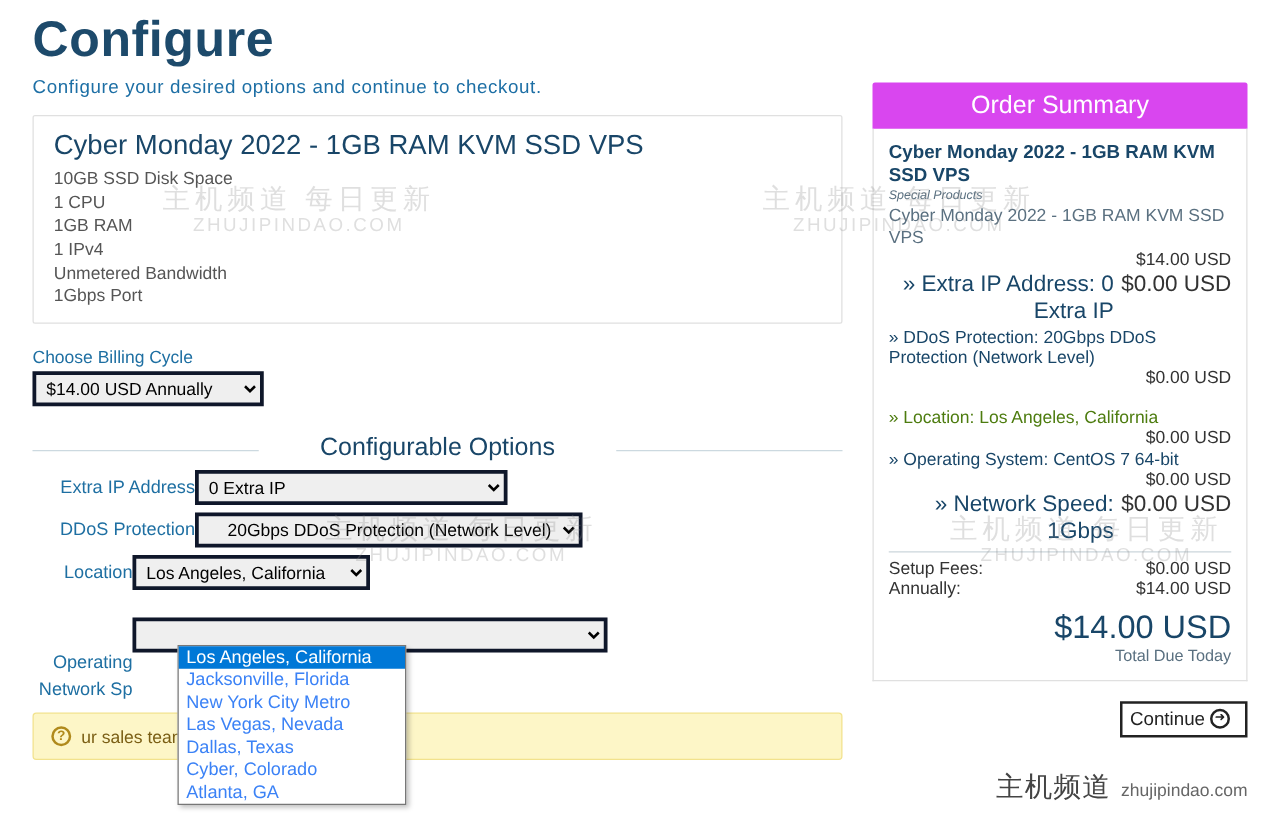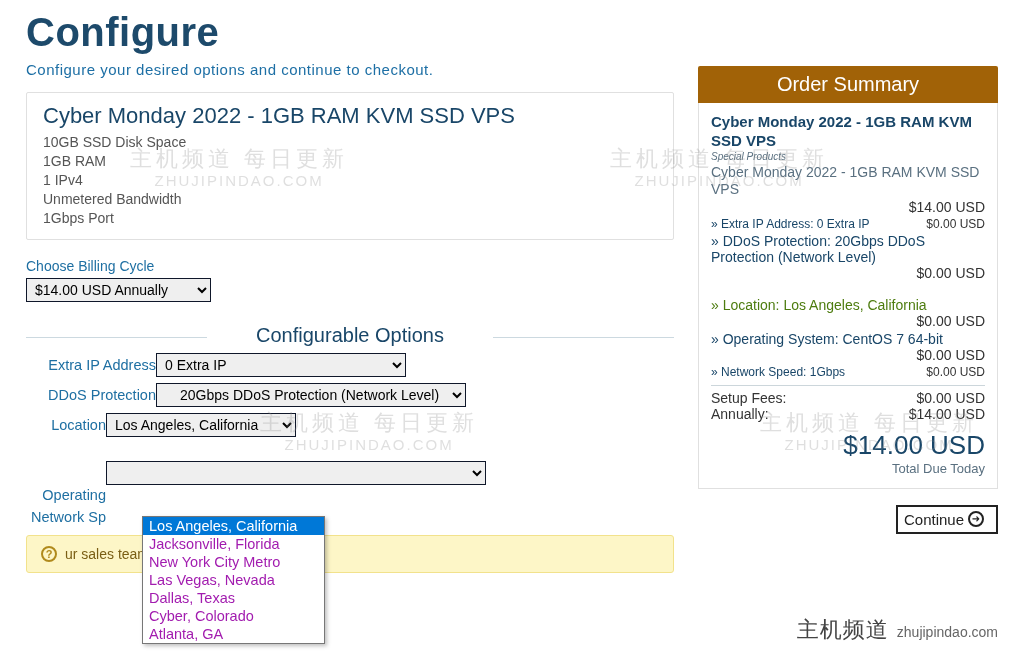--- a/index.html
+++ b/index.html
@@ -53,21 +53,21 @@
   }
 
   .billing-label {
     font-size: 14px;
     color: #1e6fa2;
     margin-bottom: 4px;
   }
   select {
     font-size: 14px;
     padding: 2px 4px;
-    border: 1px solid #0f172a;
+    border: 3px solid #0f172a;
     background: #efefef;
     font-family: Arial, sans-serif;
   }
   .billing-select { width: 185px; }
 
   .section-header {
     text-align: center;
     font-size: 20px;
     color: #194668;
     margin: 22px 0 4px 0;
@@ -134,31 +134,31 @@
     width: 183px;
     background: #fff;
     border: 1px solid #777;
     box-shadow: 2px 2px 4px rgba(0,0,0,0.25);
     z-index: 50;
     font-size: 14.5px;
     font-family: Arial, sans-serif;
   }
   .dropdown-list .dl-item {
     padding: 1px 6px;
-    color: #a21caf;
+    color: #3b82f6;
     cursor: default;
   }
   .dropdown-list .dl-item.selected {
     background: #0078d7;
     color: #fff;
   }
 
   
   .summary-head {
-    background: #a16207;
+    background: #d946ef;
     color: #fff;
     text-align: center;
     font-size: 20px;
     padding: 7px 0;
     border-radius: 2px 2px 0 0;
   }
   .summary-body {
     border: 1px solid #e0e0e0;
     border-top: none;
     padding: 10px 12px 12px 12px;
@@ -184,22 +184,23 @@
   }
   .price-right {
     display: block;
     text-align: right;
     color: #333;
   }
   .spec-line {
     display: flex;
     justify-content: space-between;
     color: #194668;
-    font-size: 12px;
+    font-size: 18px;
     gap: 6px;
+    text-align: right;
   }
   .spec-line .spec-left { flex: 1; }
   .spec-line .spec-price { color: #333; white-space: nowrap; }
   .spec-lines { margin-top: 2px; }
   .spec-block { margin-bottom: 2px; }
   .divider {
     border-top: 1px solid #ccd6db;
     margin: 6px 0 4px 0;
   }
   .totals-line {
@@ -296,20 +297,21 @@
 
 <div class="container">
   <div class="left-col">
     <h1 class="page-title">Configure</h1>
     <div class="page-subtitle">Configure your desired options and continue to checkout.</div>
 
     <div class="product-box">
       <div class="product-title">Cyber Monday 2022 - 1GB RAM KVM SSD VPS</div>
       <div class="product-specs">
         <div>10GB SSD Disk Space</div>
+        <div>1 CPU</div>
         <div>1GB RAM</div>
         <div>1 IPv4</div>
         <div>Unmetered Bandwidth</div>
         <div>1Gbps Port</div>
       </div>
     </div>
 
     <div class="billing-label">Choose Billing Cycle</div>
     <select class="billing-select">
       <option>$14.00 USD Annually</option>

